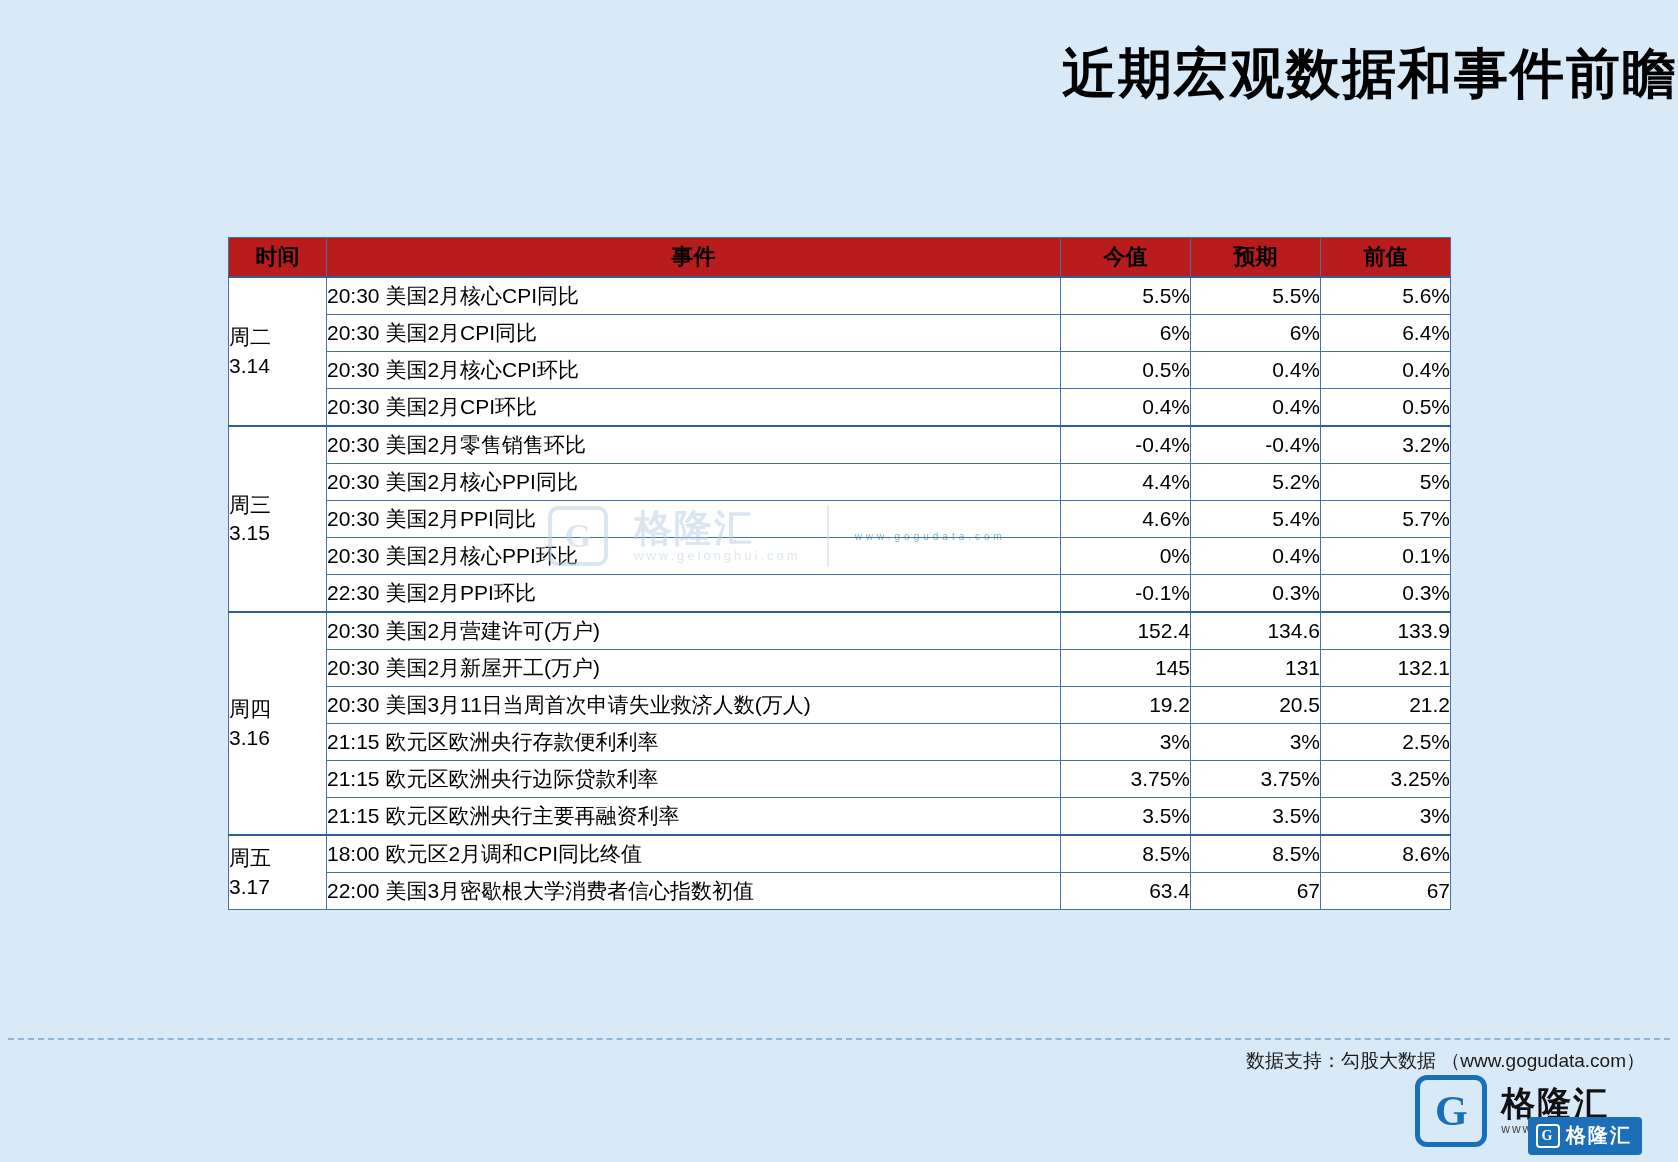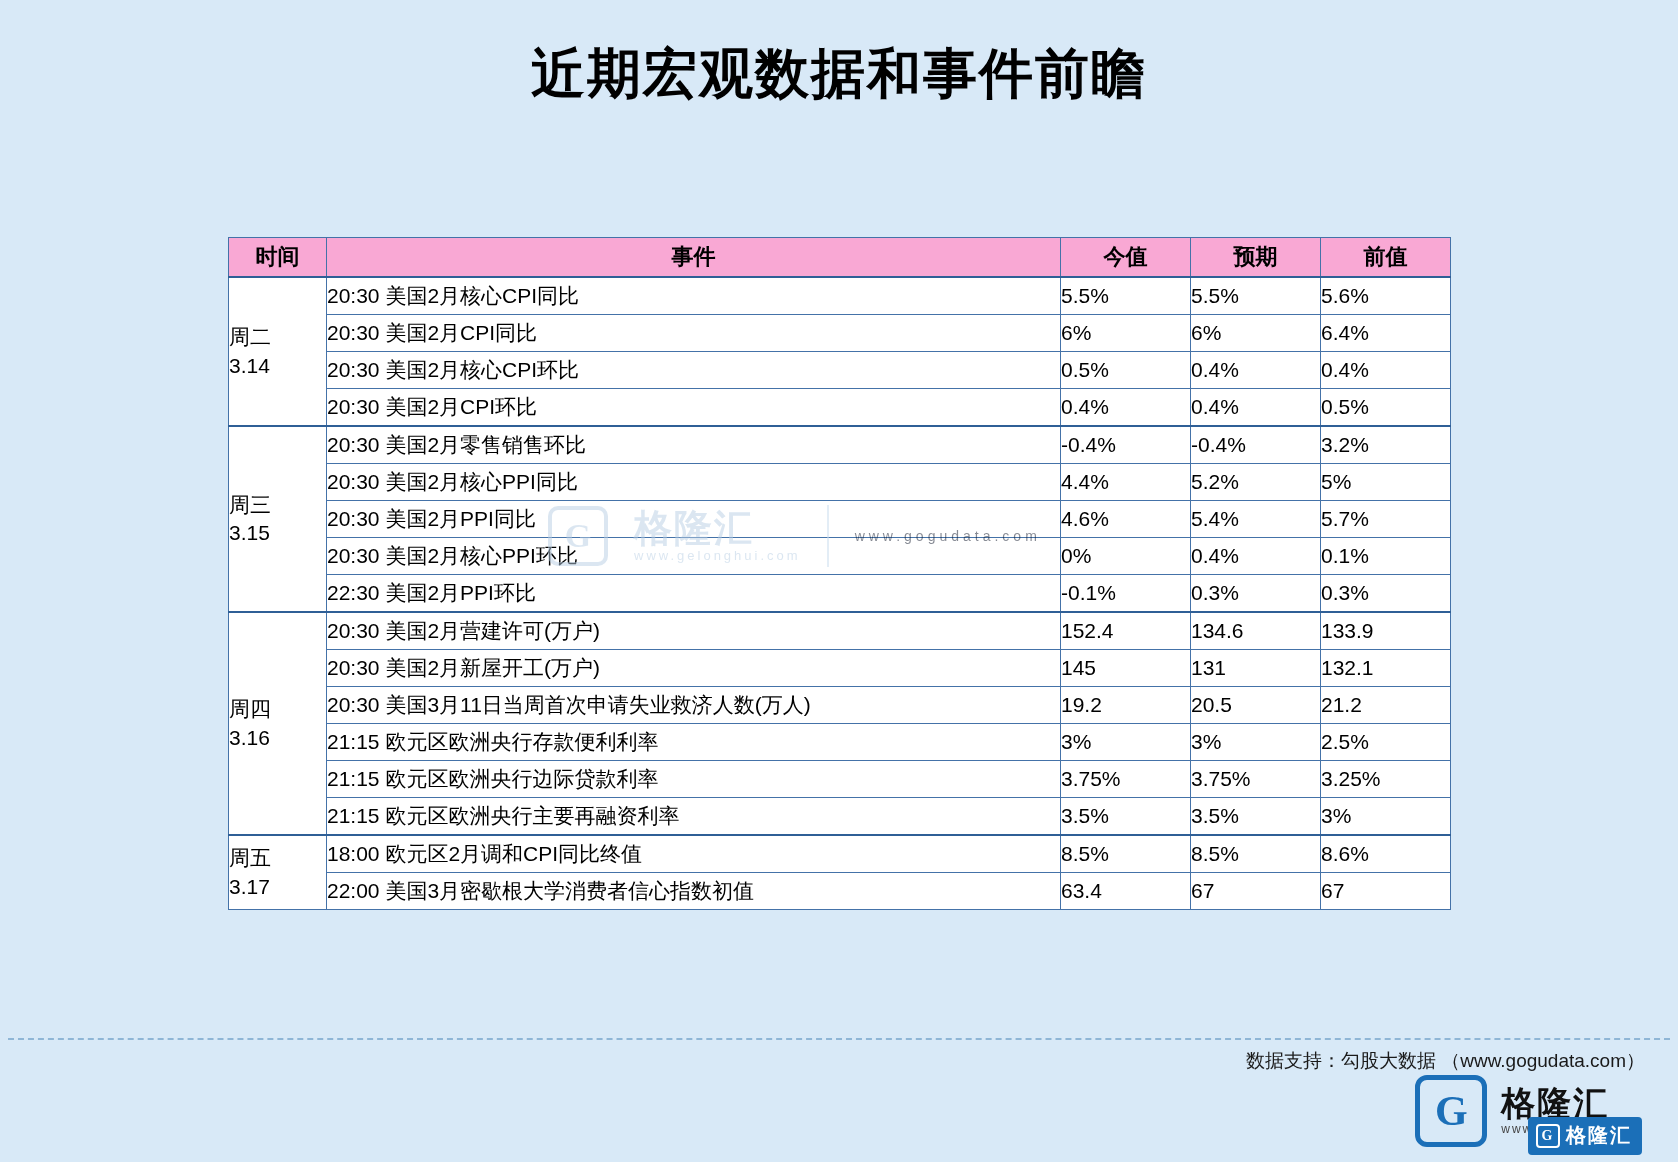--- a/index.html
+++ b/index.html
@@ -18,21 +18,21 @@
   .page {
     position: relative;
     width: 1678px;
     height: 1162px;
   }
   .title {
     position: absolute;
     top: 38px;
     left: 0;
     width: 100%;
-    text-align: center;
+    text-align: right;
     font-size: 54px;
     font-weight: bold;
     letter-spacing: 2px;
     color: #000;
   }
   .table-wrap {
     position: absolute;
     top: 237px;
     left: 228px;
     width: 1222px;
@@ -45,21 +45,21 @@
   }
   table.macro th, table.macro td {
     border: 1px solid #4472a8;
     font-size: 21px;
     color: #000;
     padding: 0;
     height: 36px;
     background-clip: padding-box;
   }
   table.macro thead th {
-    background: #f9a8d4;
+    background: #b91c1c;
     text-align: center;
     font-weight: bold;
     height: 38px;
     font-size: 22px;
     font-family: Liberation Mono, monospace;
   }
   .col-time { width: 98px; }
   .col-event { width: 734px; }
   .col-val { width: 130px; }
   td.time-cell {
@@ -68,21 +68,21 @@
     background: #ffffff;
   }
   td.event-cell {
     text-align: left;
     padding-left: 10px;
     font-size: 21px;
     white-space: nowrap;
     background: transparent;
   }
   td.num-cell {
-    text-align: left;
+    text-align: right;
     font-size: 21px;
     background: #ffffff;
   }
   tr.group-start td { border-top: 2px solid #2f5f96; }
 
   
   .watermark {
     position: absolute;
     top: 505px;
     left: 548px;
@@ -123,22 +123,22 @@
     background: #c8dcee;
   }
   .wm-right-main {
     font-size: 40px;
     color: #b9cfe4;
     font-weight: bold;
     letter-spacing: 4px;
     line-height: 1.05;
   }
   .wm-right-sub {
-    font-size: 14px;
-    color: #0f172a;
+    font-size: 10px;
+    color: #0369a1;
     letter-spacing: 4px;
   }
 
   .source-line {
     position: absolute;
     top: 1048px;
     right: 33px;
     font-size: 19px;
     color: #1a1a1a;
   }

